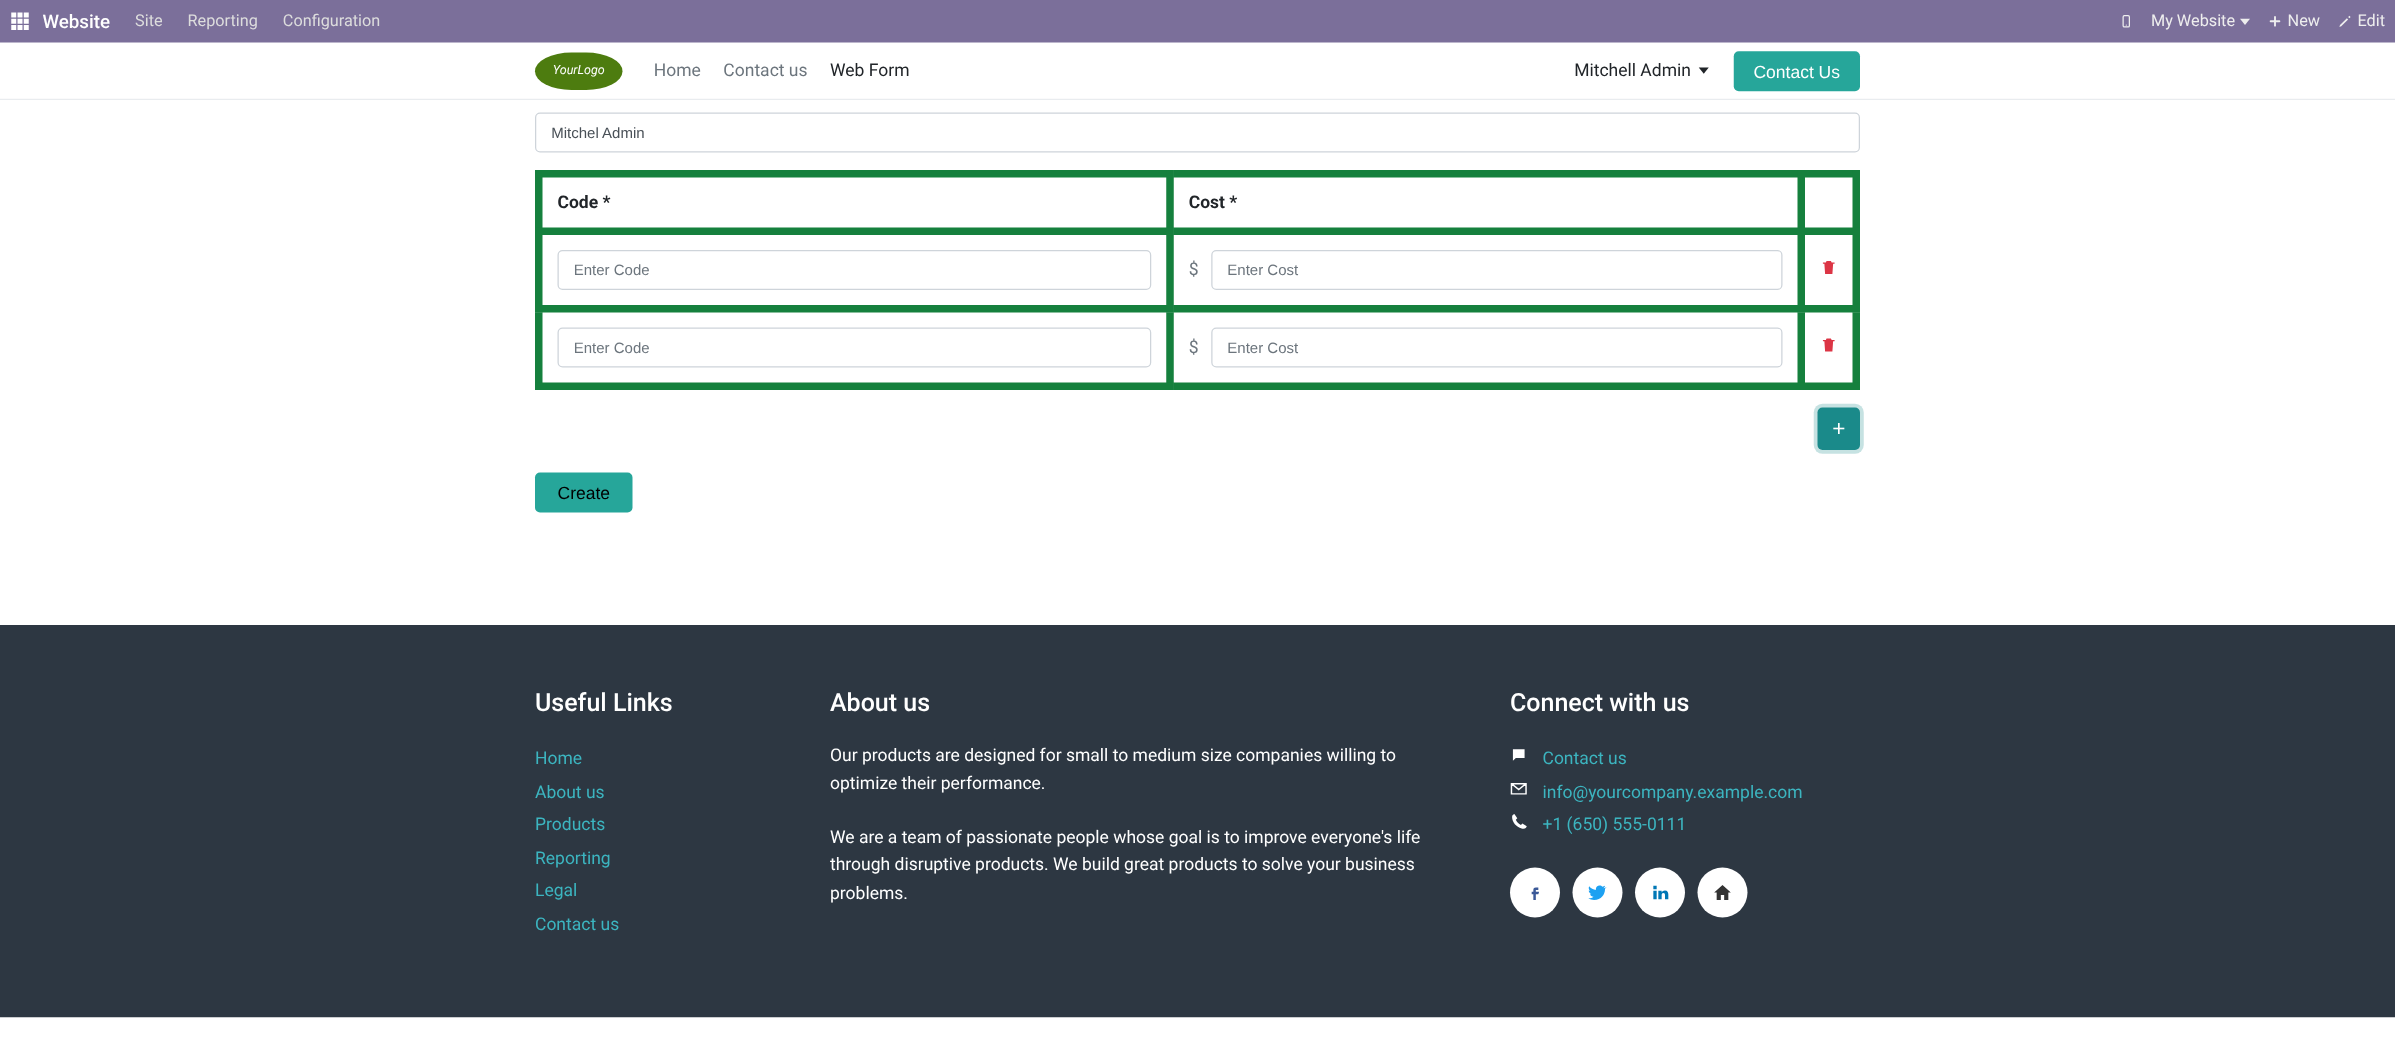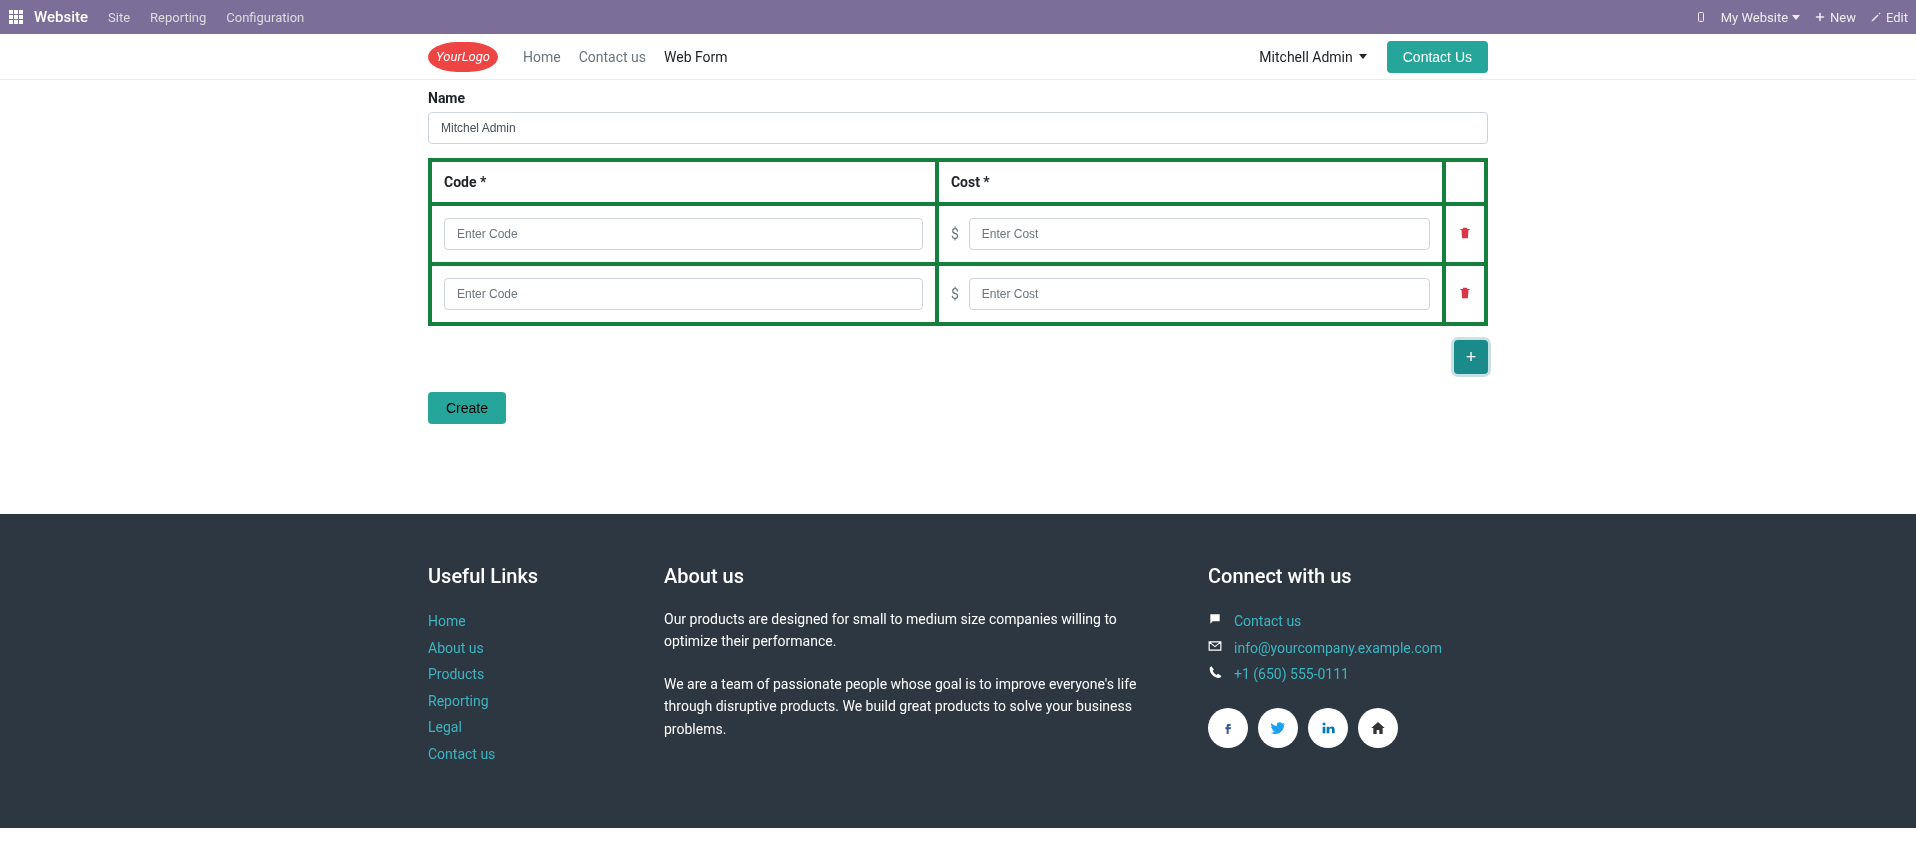--- a/index.html
+++ b/index.html
@@ -11,36 +11,36 @@
   .topbar .apps-icon span { width: 4px; height: 4px; background: #fff; margin: 0.5px; }
   .topbar .brand { font-size: 15px; font-weight: 500; margin-right: 20px; }
   .topbar .menu-item { margin-right: 20px; cursor: pointer; color: #ddd; }
   .topbar .spacer { flex: 1; }
   .topbar .right-item { margin-left: 14px; cursor: pointer; display: inline-flex; align-items: center; gap: 4px; color: #eee; }
   .topbar .right-item svg { width: 12px; height: 12px; fill: #eee; }
 
   
   .sitebar-wrap { border-bottom: 1px solid #e9ecef; }
   .sitebar { max-width: 1090px; margin: 0 auto; height: 45px; display: flex; align-items: center; padding: 0 15px; }
-  .logo-badge { background: #ef4444; color: #fff; border-radius: 50% / 60%; width: 70px; height: 30px; display: flex; align-items: center; justify-content: center; font-style: italic; font-size: 13px; margin-right: 25px; }
+  .logo-badge { background: #4d7c0f; color: #fff; border-radius: 50% / 60%; width: 70px; height: 30px; display: flex; align-items: center; justify-content: center; font-style: italic; font-size: 10px; margin-right: 25px; }
   .sitebar .nav-link { margin-right: 18px; color: #6c757d; cursor: pointer; }
   .sitebar .nav-link.active { color: #212529; }
   .sitebar .spacer { flex: 1; }
   .sitebar .user-drop { color: #212529; font-weight: 400; cursor: pointer; display: inline-flex; align-items: center; gap: 6px; margin-right: 20px; text-align: right; }
   .caret { width: 0; height: 0; border-left: 4px solid transparent; border-right: 4px solid transparent; border-top: 5px solid currentColor; }
   .btn-contact { background: #26a69a; color: #fff; border: none; border-radius: 4px; padding: 8px 16px; font-size: 14px; cursor: pointer; }
 
   
   .main { max-width: 1090px; margin: 0 auto; padding: 10px 15px 50px; }
   .field-label { font-weight: 700; display: block; margin-bottom: 6px; }
   .form-control { width: 100%; border: 1px solid #ced4da; border-radius: 4px; padding: 8px 12px; font-size: 12px; color: #495057; background: #fff; }
   .form-control::placeholder { color: #6c757d; }
 
   .grid-table { border: 1px solid #dee2e6; border-radius: 2px; margin-top: 14px; width: 100%; border-collapse: collapse; }
-  .grid-table th, .grid-table td { border: 4px solid #15803d; padding: 12px; text-align: left; vertical-align: middle; }
+  .grid-table th, .grid-table td { border: 6px solid #15803d; padding: 12px; text-align: left; vertical-align: middle; }
   .grid-table th { font-weight: 700; background: #fff; }
   .col-code { width: 48%; }
   .col-cost { width: 48%; }
   .col-act { width: 50px; text-align: center; }
   .cost-wrap { display: flex; align-items: center; gap: 10px; }
   .cost-wrap .dollar { color: #6c757d; }
   .trash-icon { color: #dc3545; cursor: pointer; }
   .trash-icon svg { width: 14px; height: 14px; fill: currentColor; }
 
   .add-row { text-align: right; margin-top: 14px; }
@@ -119,21 +119,20 @@
     <span class="spacer"></span>
     <span class="user-drop">
       <span>Mitchell Admin</span>
       <span class="caret"></span>
     </span>
     <button class="btn-contact">Contact Us</button>
   </div>
 </div>
 
 <div class="main">
-  <label class="field-label">Name</label>
   <input class="form-control" type="text" value="Mitchel Admin" style="">
 
   <table class="grid-table">
     <thead>
       <tr>
         <th class="col-code">Code *</th>
         <th class="col-cost">Cost *</th>
         <th class="col-act"></th>
       </tr>
     </thead>

